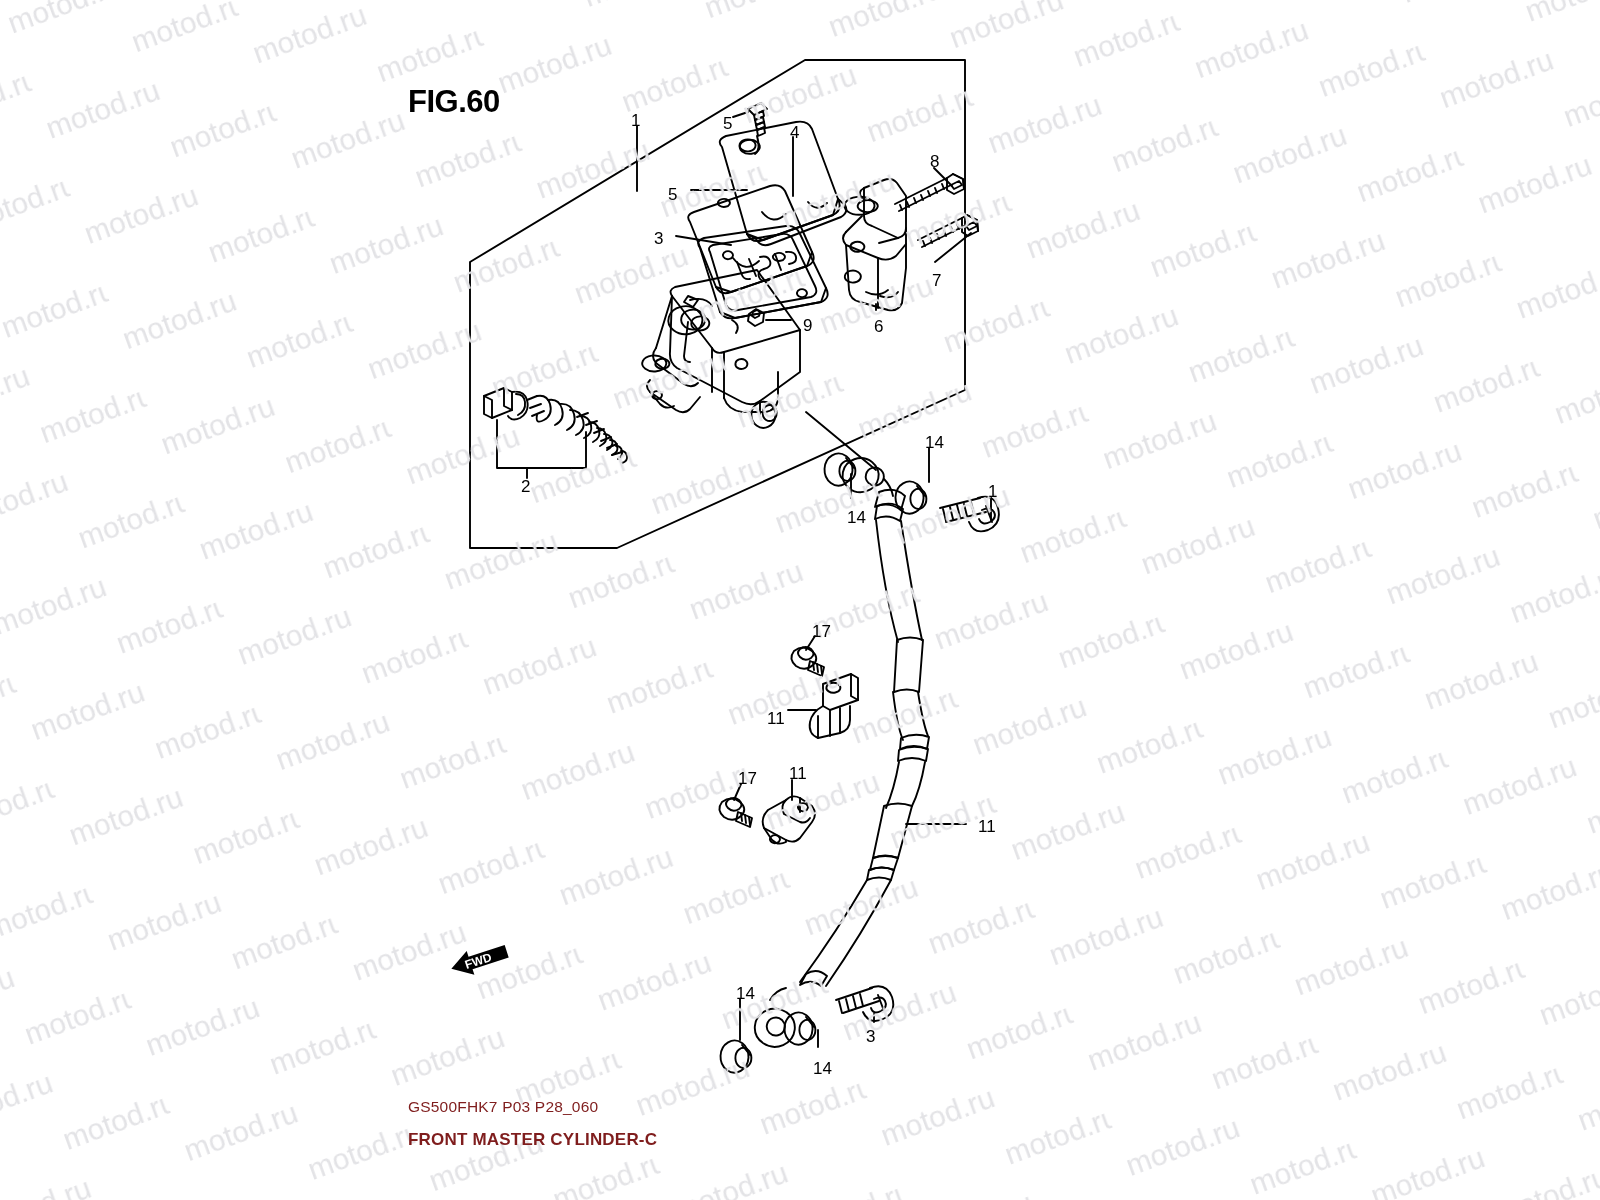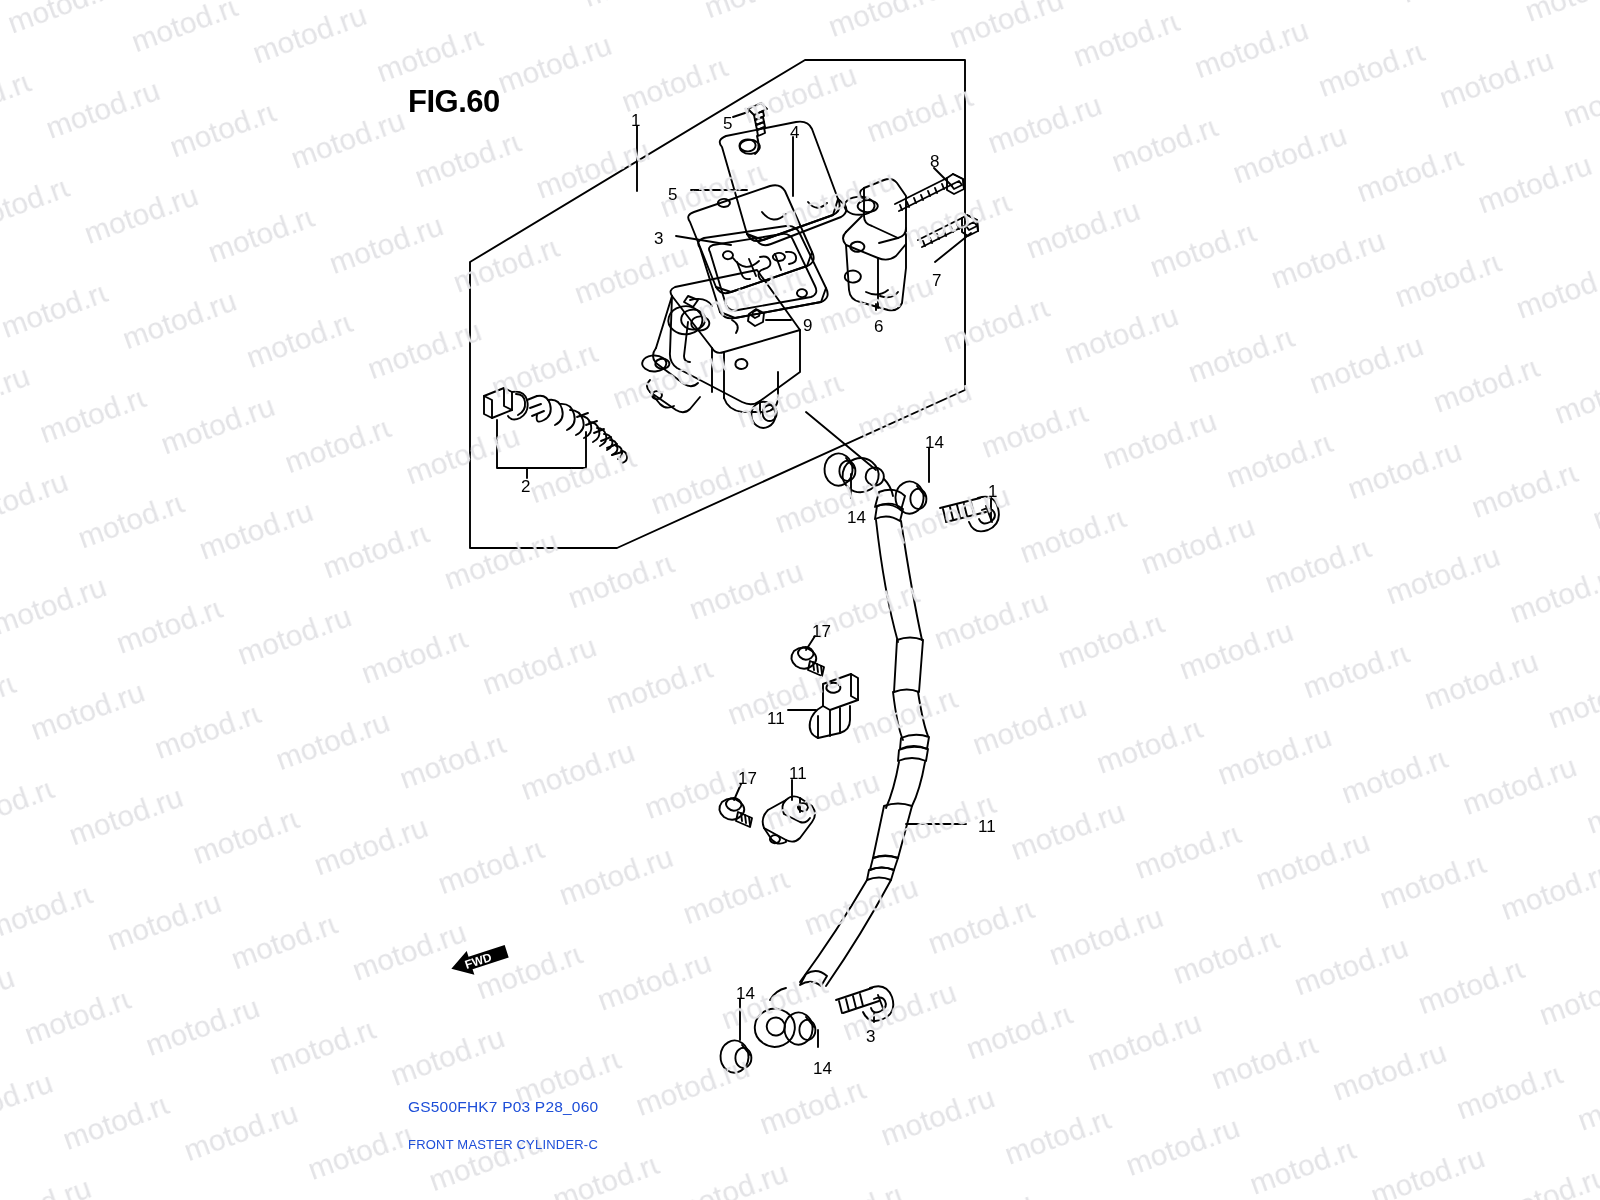--- a/index.html
+++ b/index.html
@@ -7,23 +7,23 @@
        font-family:"Liberation Sans", sans-serif;}
 
   #watermark-layer{position:absolute;left:0;top:0;width:1600px;height:1200px;
        pointer-events:none;z-index:5;}
 
   #diagram-layer{position:absolute;left:0;top:0;width:1600px;height:1200px;z-index:2;}
 
   #fig-title{position:absolute;left:408px;top:48px;font-size:31px;font-weight:bold;
        letter-spacing:-0.5px;color:#000;z-index:6;margin-top:36px;}
 
-  #caption-block{position:absolute;left:408px;top:1098px;z-index:6;color:#1d4ed8;}
+  #caption-block{position:absolute;left:408px;top:1098px;z-index:6;color:#7f1d1d;}
   #caption-code{font-size:15.5px;letter-spacing:0.2px;}
-  #caption-name{font-size:13px;letter-spacing:0.2px;margin-top:21px;}
+  #caption-name{font-size:17px;letter-spacing:0.2px;margin-top:14px;font-weight:bold;}
 
   .callout{position:absolute;font-size:17px;color:#000;z-index:6;
        line-height:1;white-space:nowrap;}
 </style>
 </head>
 <body>
 
 <svg id="watermark-layer" viewBox="0 0 1600 1200" xmlns="http://www.w3.org/2000/svg">
   <defs>
     <pattern id="wm" width="220" height="112" patternUnits="userSpaceOnUse" patternTransform="rotate(-20)">

